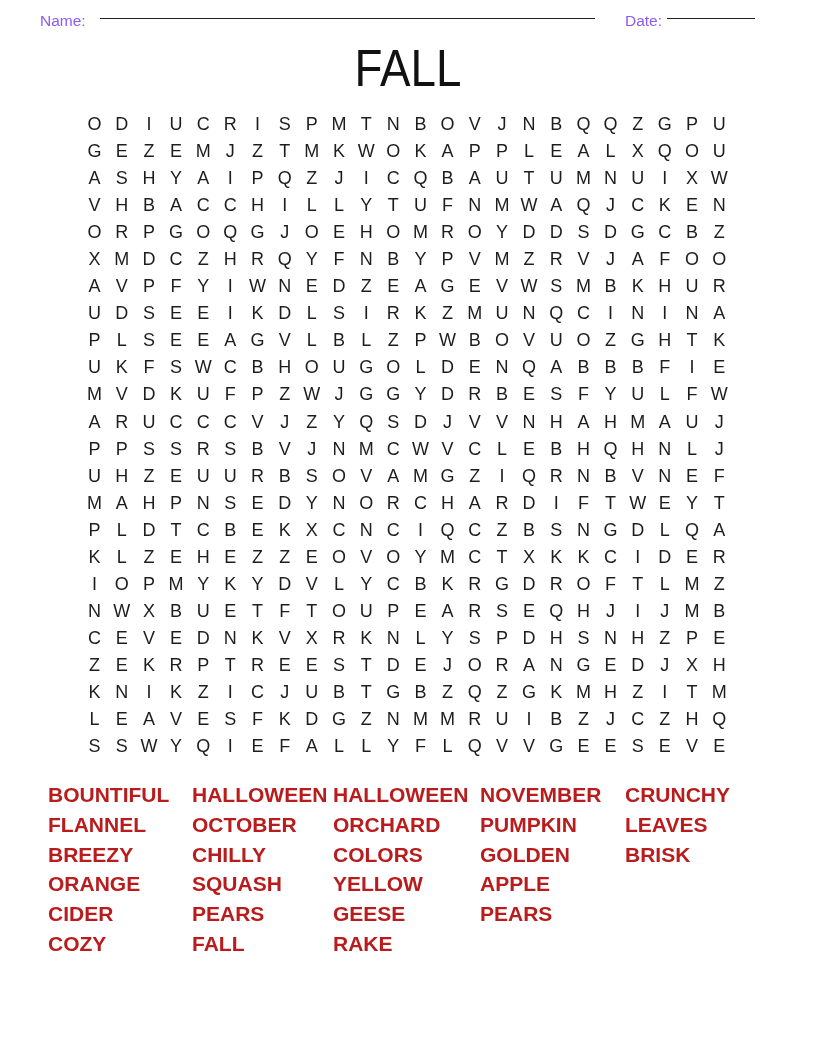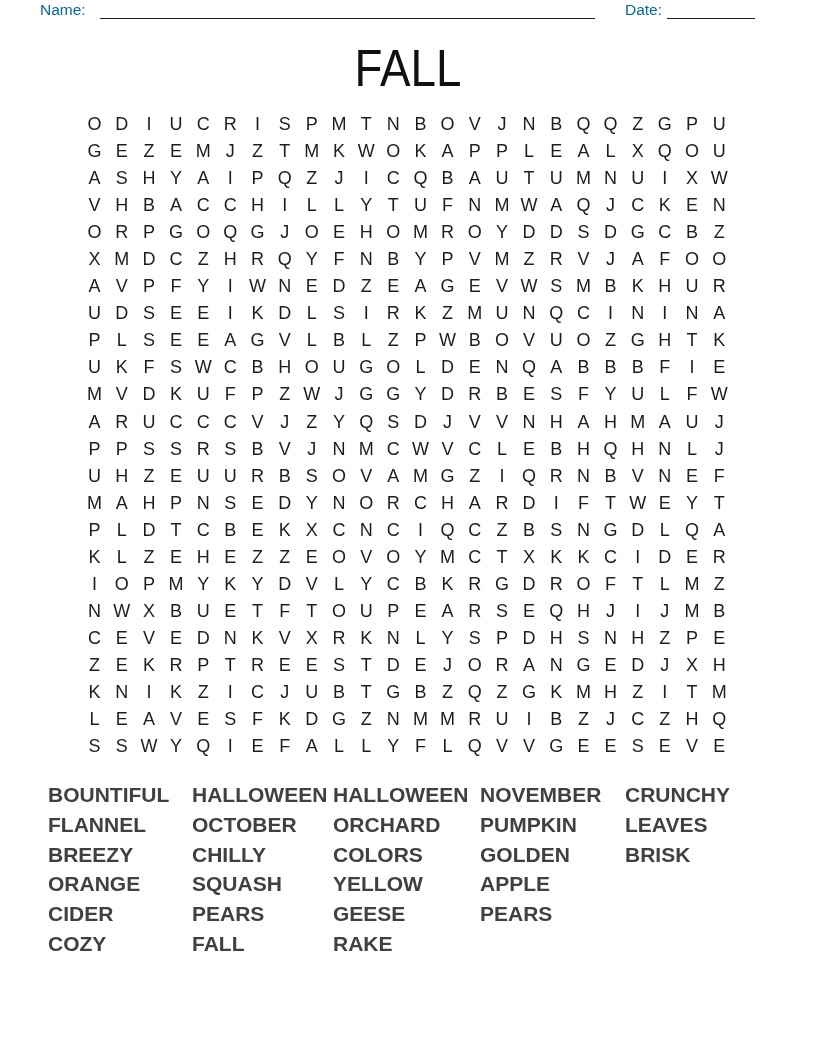--- a/index.html
+++ b/index.html
@@ -7,22 +7,22 @@
     width: 816px; height: 1056px;
     background: #ffffff;
     position: relative;
     font-family: "Liberation Sans", sans-serif;
     color: #1b1b1b;
     overflow: hidden;
   }
 
   
   .hdr-label {
-    position: absolute; top: 1px;
-    font-size: 15.5px; color: #0369a1;
+    position: absolute; top: 12px;
+    font-size: 15.5px; color: #8b5cf6;
   }
   #name-label { left: 40px; }
   #date-label { left: 625px; }
   .hdr-line {
     position: absolute; top: 17px;
     border-bottom: 1.6px solid #222;
     height: 1px;
   }
   #name-line { left: 100px; width: 495px; }
   #date-line { left: 667px; width: 88px; }
@@ -67,21 +67,21 @@
   .word-col { }
   .word-col:nth-child(1) { width: 144px; }
   .word-col:nth-child(2) { width: 141px; }
   .word-col:nth-child(3) { width: 147px; }
   .word-col:nth-child(4) { width: 145px; }
   .word-col:nth-child(5) { width: 140px; }
   .word {
     font-size: 21px;
     font-weight: 600;
     line-height: 29.8px;
-    color: #404040;
+    color: #b91c1c;
     letter-spacing: 0px;
     white-space: nowrap;
   }
 </style>
 </head>
 <body>
 
 <div id="name-label" class="hdr-label">Name:</div>
 <div id="name-line" class="hdr-line"></div>
 

